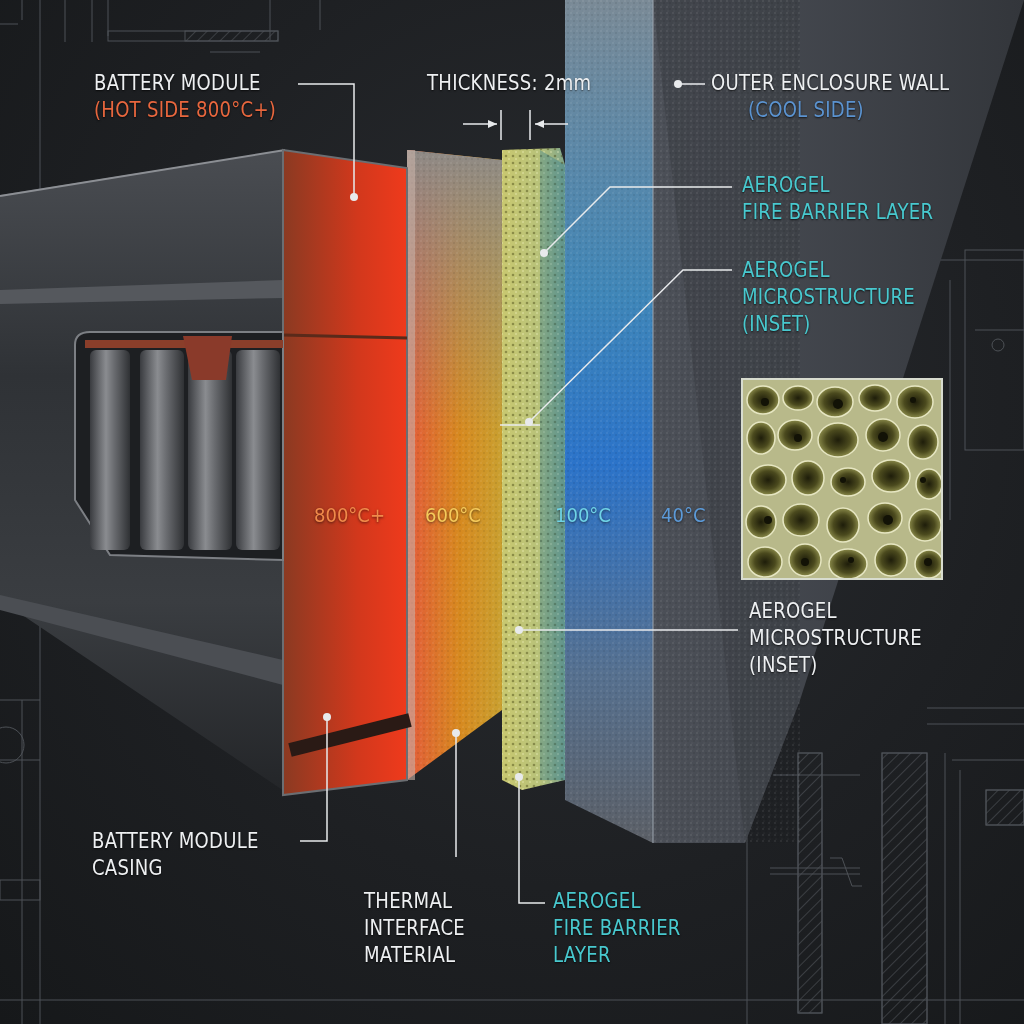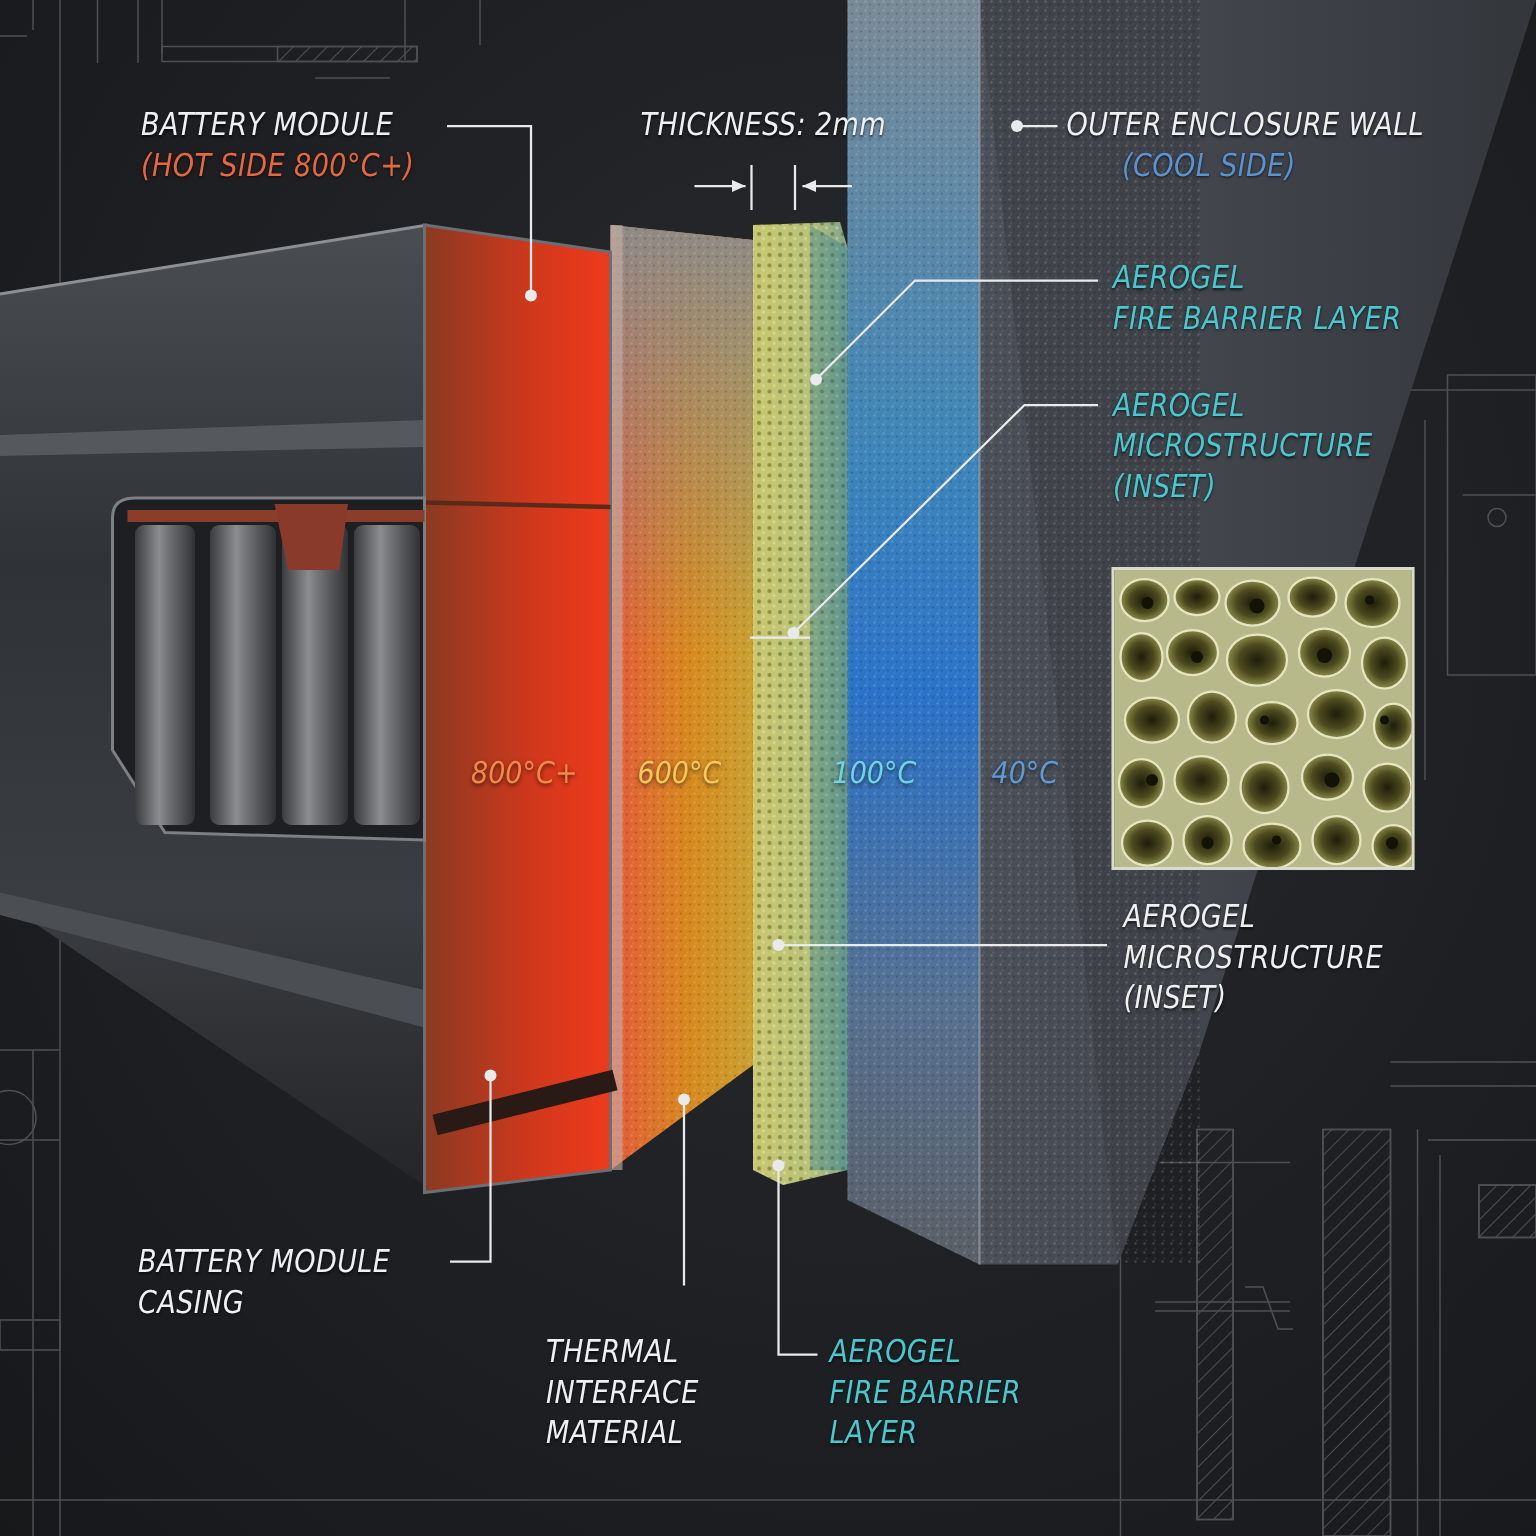--- a/index.html
+++ b/index.html
@@ -1,18 +1,18 @@
 <!DOCTYPE html>
 <html><head>
 <meta charset="utf-8">
 <style>
   html,body{margin:0;padding:0;background:#1b1d20;}
   body{width:1024px;height:1024px;overflow:hidden;position:relative;font-family:"DejaVu Sans Condensed","DejaVu Sans","Liberation Sans",sans-serif;}
   .stage{position:absolute;left:0;top:0;width:1024px;height:1024px;
-    background:radial-gradient(ellipse at 55% 40%,#2a2d31 0%,#1e2023 55%,#16181a 100%);font-style:italic;}
+    background:radial-gradient(ellipse at 55% 40%,#2a2d31 0%,#1e2023 55%,#16181a 100%);}
   svg.layer{position:absolute;left:0;top:0;}
   .lbl{position:absolute;font-size:21px;line-height:27px;letter-spacing:0.3px;white-space:nowrap;color:#eef0f2;
     text-shadow:0 1px 2px rgba(0,0,0,.7);font-family:"DejaVu Sans","Liberation Sans",sans-serif;transform:scaleX(0.86);transform-origin:left top;}
   .lbl .ln{display:block;}
   .hot{color:#e8673e;}
   .cool{color:#5b93d0;}
   .cyan{color:#48c9cf;}
   .temp{position:absolute;font-size:20px;font-weight:normal;font-family:"DejaVu Sans","Liberation Sans",sans-serif;
     transform:scaleX(0.9);transform-origin:left top;text-shadow:0 1px 3px rgba(0,0,0,.6);}
   .inset{position:absolute;left:741px;top:378px;width:202px;height:202px;border:2px solid #d8dccf;box-sizing:border-box;overflow:hidden;

